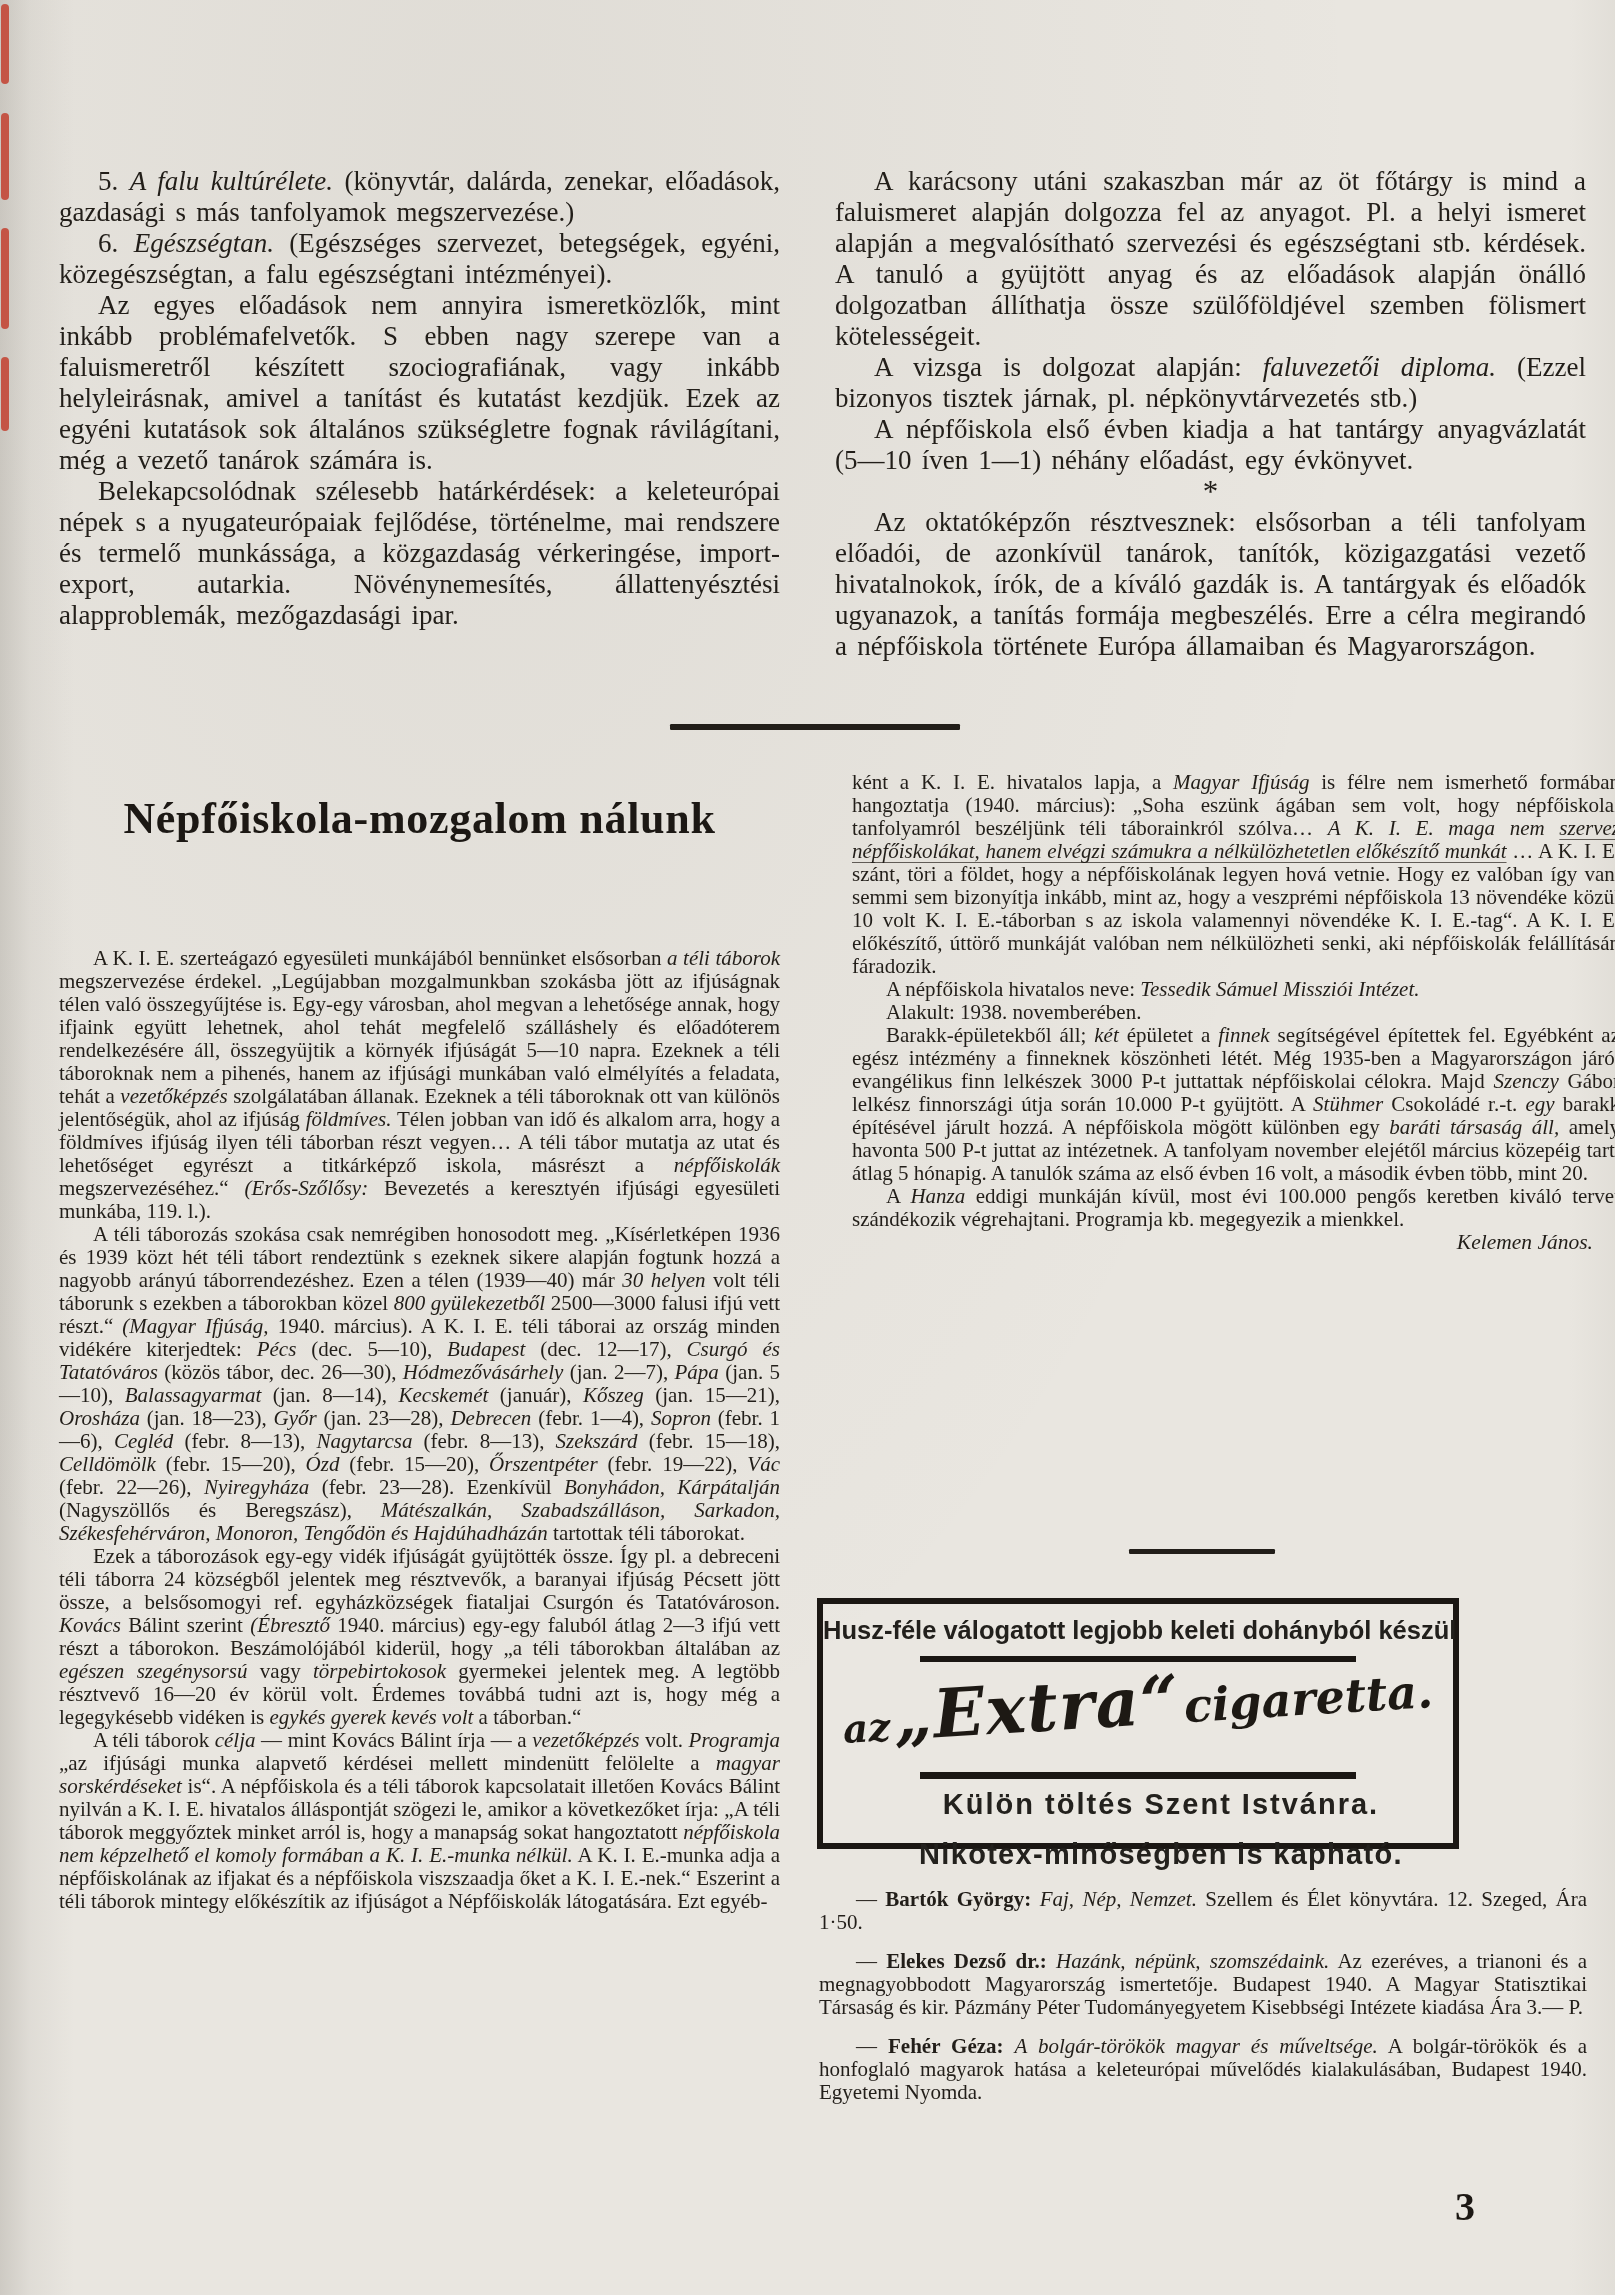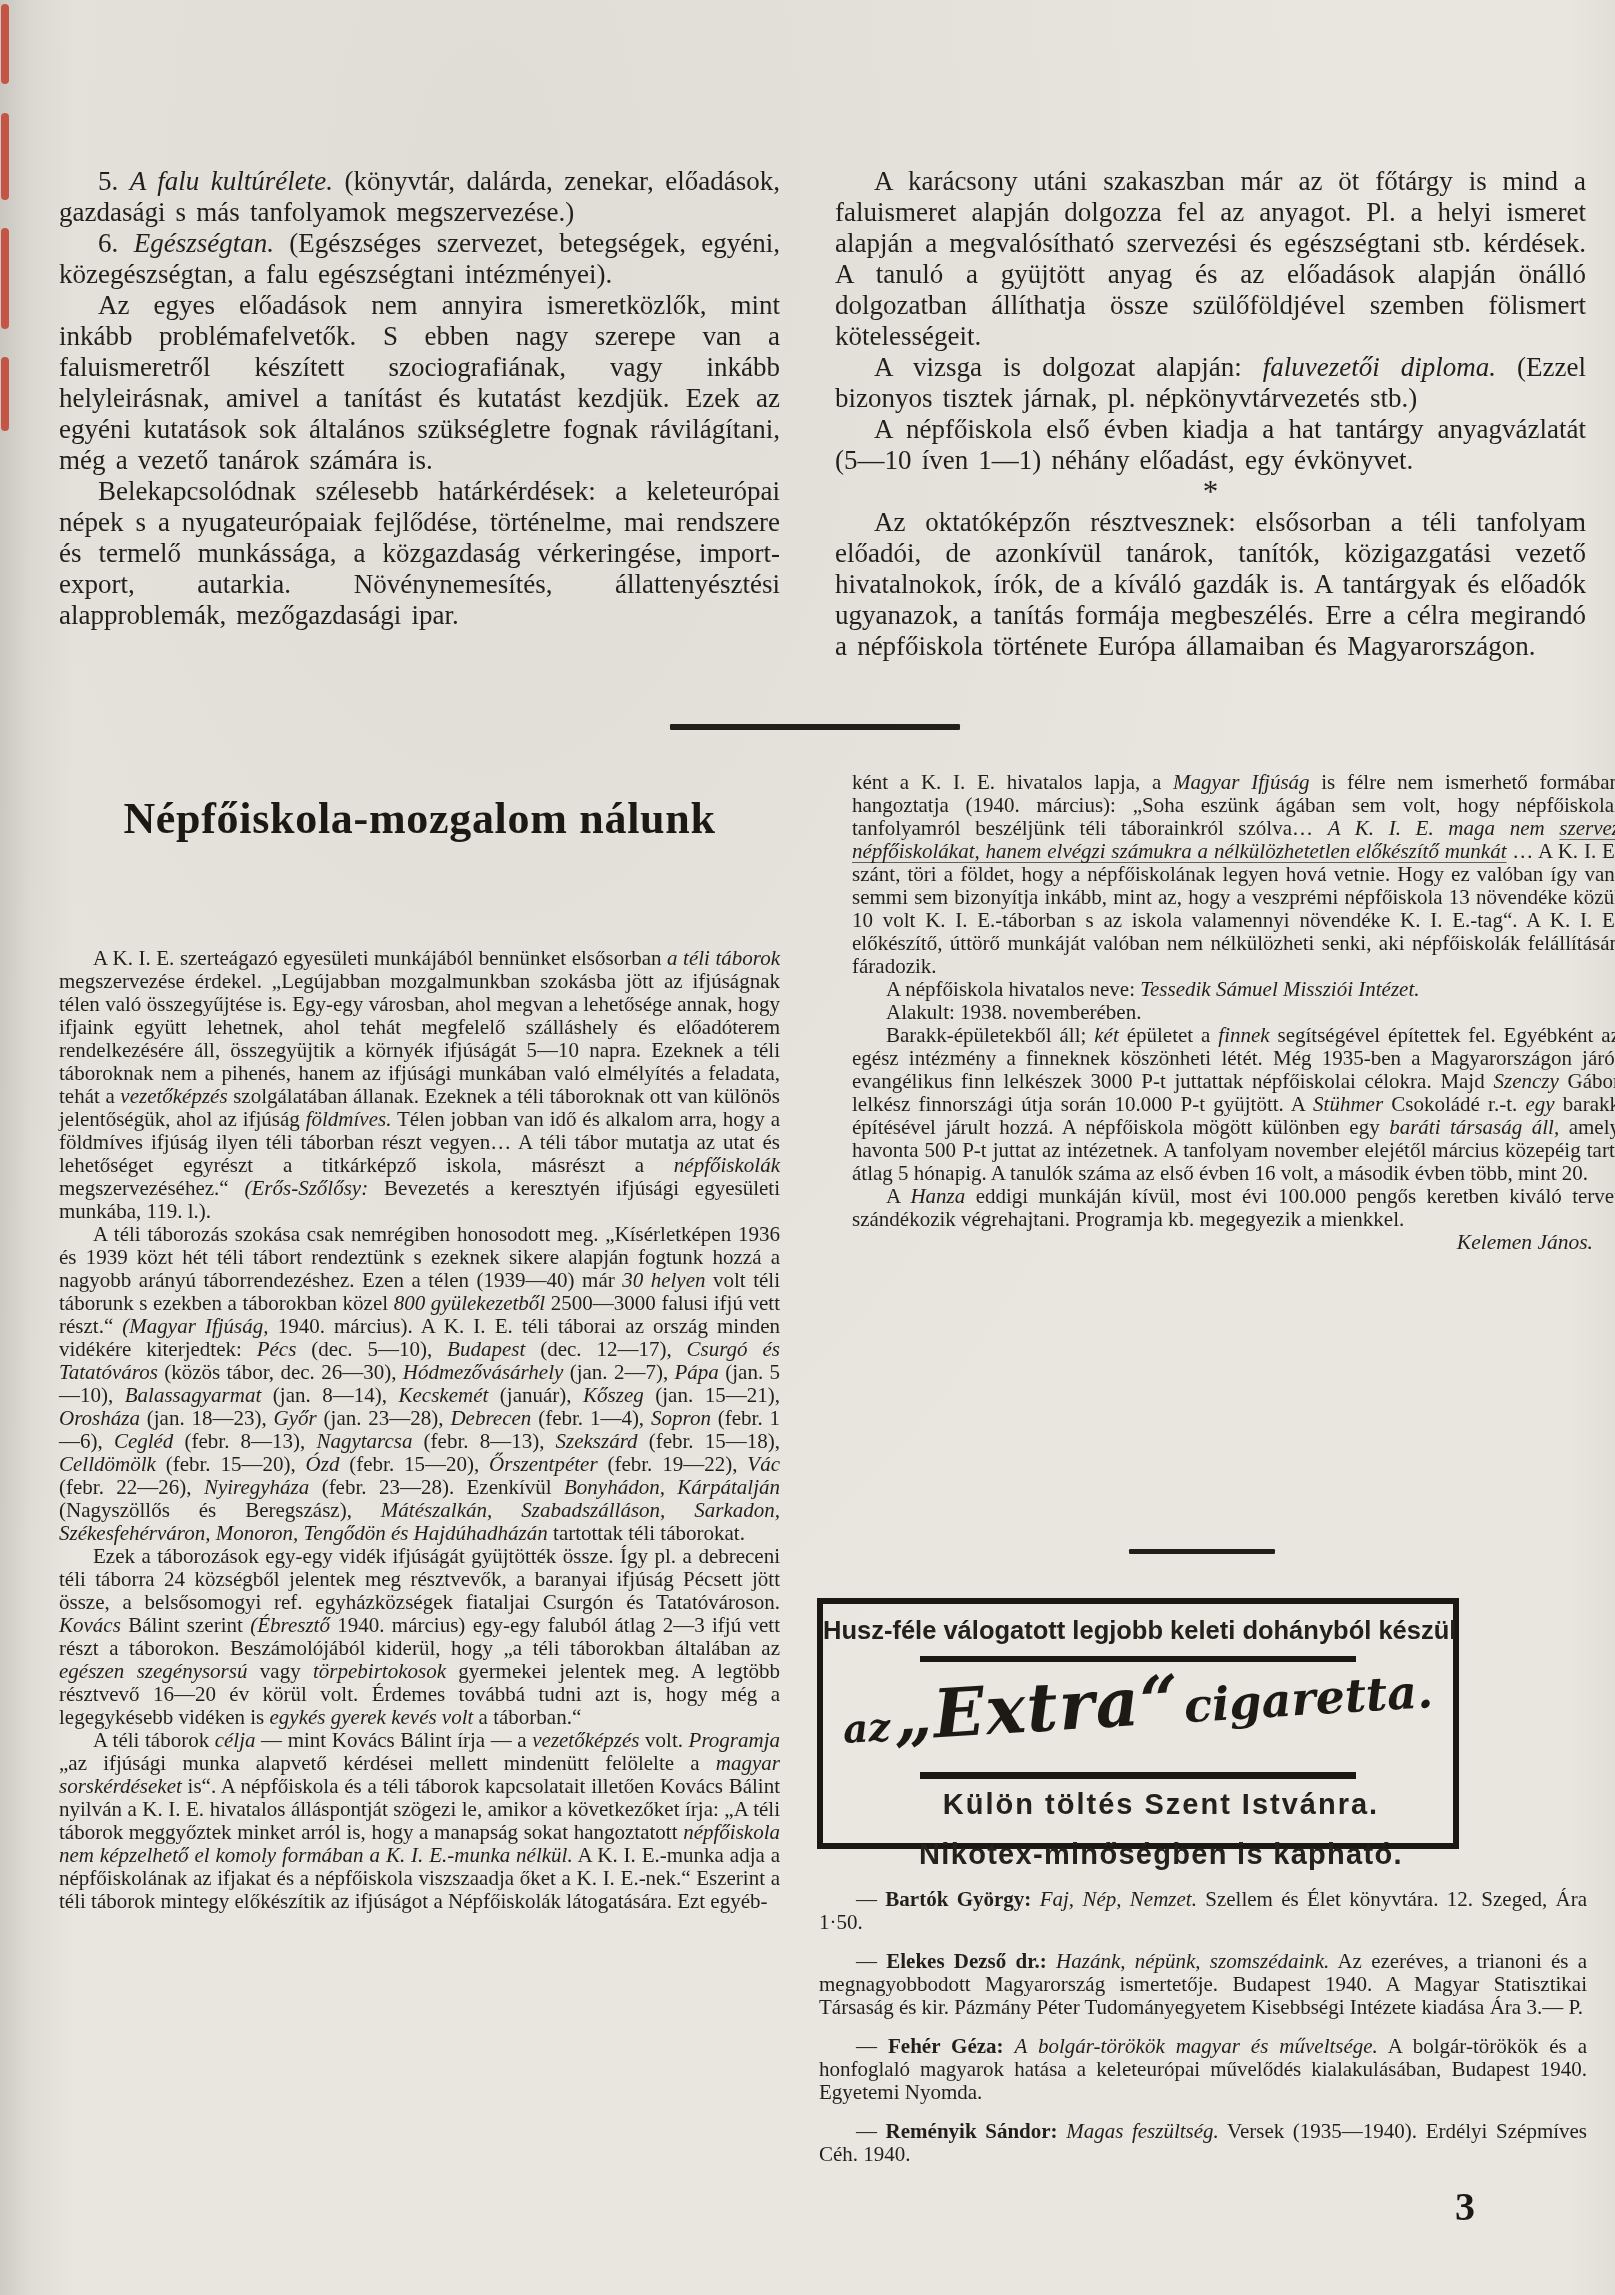--- a/index.html
+++ b/index.html
@@ -141,19 +141,18 @@
     </div>
     <div class="ad-rule"></div>
     <div id="ad-line1">Külön töltés Szent Istvánra.</div>
     <div id="ad-line2">Nikotex-minőségben is kapható.</div>
   </div>
 
   <div id="bibliography">
     <p><span>— </span><span class="seg-b">Bartók György:</span><span> </span><span class="seg-i">Faj, Nép, Nemzet.</span><span> Szellem és Élet könyvtára. 12. Szeged, Ára 1·50.</span></p>
     <p><span>— </span><span class="seg-b">Elekes Dezső dr.:</span><span> </span><span class="seg-i">Hazánk, népünk, szomszédaink.</span><span> Az ezeréves, a trianoni és a megnagyobbodott Magyarország ismertetője. Budapest 1940. A Magyar Statisztikai Társaság és kir. Pázmány Péter Tudományegyetem Kisebbségi Intézete kiadása Ára 3.— P.</span></p>
     <p><span>— </span><span class="seg-b">Fehér Géza:</span><span> </span><span class="seg-i">A bolgár-törökök magyar és műveltsége.</span><span> A bolgár-törökök és a honfoglaló magyarok hatása a keleteurópai művelődés kialakulásában, Budapest 1940. Egyetemi Nyomda.</span></p>
-    <p><span>— </span><span class="seg-b">Reményik Sándor:</span><span> </span><span class="seg-i">Magas feszültség.</span><span> Versek (1935—1940). Erdélyi Szépmíves Céh. 1940.</span></p>
   </div>
 
   <div id="page-number">3</div>
 
 </div>
 
 
 </body></html>

